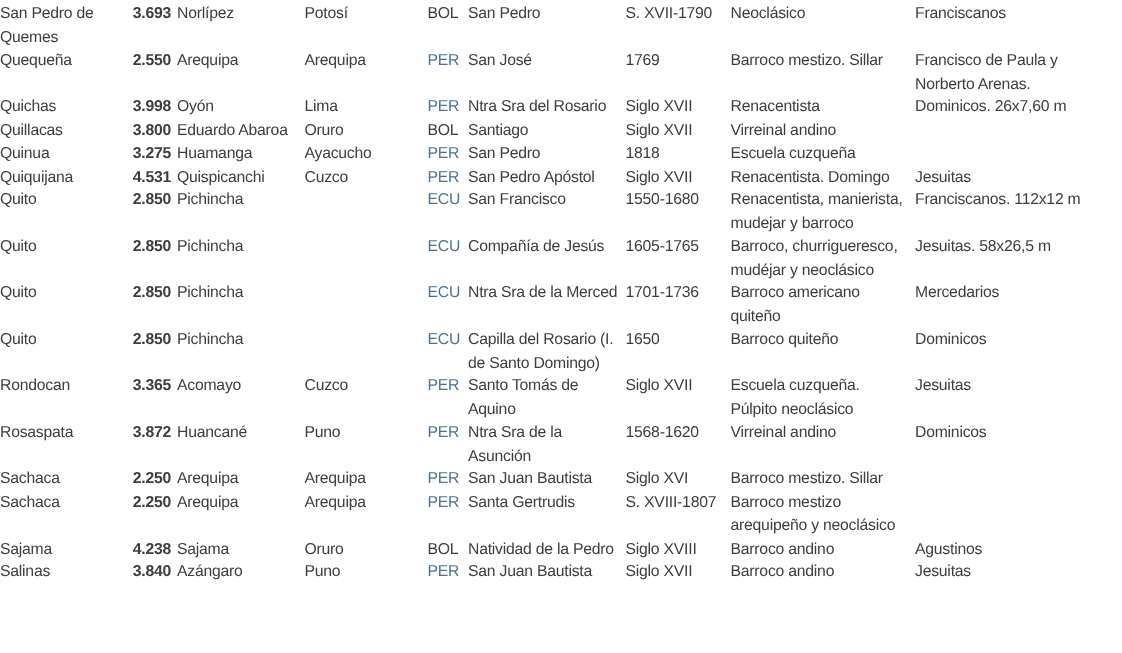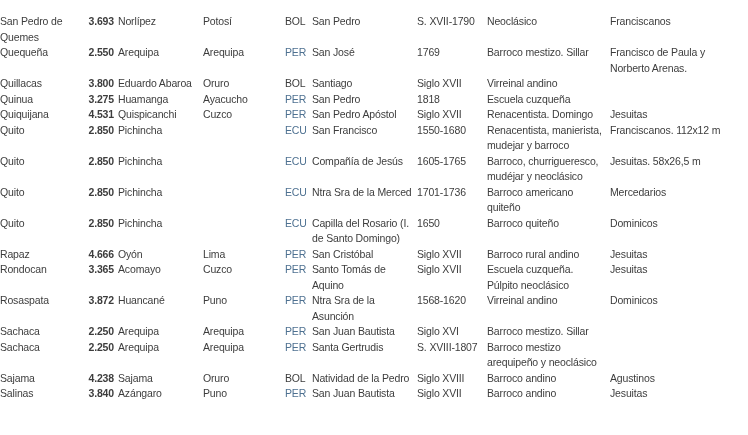--- a/index.html
+++ b/index.html
@@ -7,21 +7,21 @@
     padding:0;
     background:#ffffff;
   }
   body{
     width:748px;
     height:435px;
     overflow:hidden;
     font-family:"Liberation Sans", sans-serif;
   }
   .doc{
-    padding-top:14px;
+    padding-top:2px;
     border-radius:14px;
   }
   table.churches{
     border-collapse:collapse;
     table-layout:fixed;
     width:748px;
   }
   table.churches td{
     vertical-align:top;
     font-size:10.5px;
@@ -78,20 +78,31 @@
           <td class="c1">2.550</td>
           <td class="c2">Arequipa</td>
           <td class="c3">Arequipa</td>
           <td class="c4" style="color: rgb(78, 113, 145);">PER</td>
           <td class="c5">San José</td>
           <td class="c6">1769</td>
           <td class="c7">Barroco mestizo. Sillar</td>
           <td class="c8">Francisco de Paula y Norberto Arenas.</td>
         </tr>
         <tr>
+          <td class="c0">Quichas</td>
+          <td class="c1">3.998</td>
+          <td class="c2">Oyón</td>
+          <td class="c3">Lima</td>
+          <td class="c4" style="color: rgb(78, 113, 145);">PER</td>
+          <td class="c5">Ntra Sra del Rosario</td>
+          <td class="c6">Siglo XVII</td>
+          <td class="c7">Renacentista</td>
+          <td class="c8">Dominicos. 26x7,60 m</td>
+        </tr>
+        <tr>
           <td class="c0">Quillacas</td>
           <td class="c1">3.800</td>
           <td class="c2">Eduardo Abaroa</td>
           <td class="c3">Oruro</td>
           <td class="c4" style="color: rgb(61, 61, 61);">BOL</td>
           <td class="c5">Santiago</td>
           <td class="c6">Siglo XVII</td>
           <td class="c7">Virreinal andino</td>
           <td class="c8"></td>
         </tr>
@@ -153,31 +164,20 @@
         <tr>
           <td class="c0">Quito</td>
           <td class="c1">2.850</td>
           <td class="c2">Pichincha</td>
           <td class="c3"></td>
           <td class="c4" style="color: rgb(78, 113, 145);">ECU</td>
           <td class="c5">Capilla del Rosario (I. de Santo Domingo)</td>
           <td class="c6">1650</td>
           <td class="c7">Barroco quiteño</td>
           <td class="c8">Dominicos</td>
-        </tr>
-        <tr>
-          <td class="c0">Rapaz</td>
-          <td class="c1">4.666</td>
-          <td class="c2">Oyón</td>
-          <td class="c3">Lima</td>
-          <td class="c4" style="color: rgb(78, 113, 145);">PER</td>
-          <td class="c5">San Cristóbal</td>
-          <td class="c6">Siglo XVII</td>
-          <td class="c7">Barroco rural andino</td>
-          <td class="c8">Jesuitas</td>
         </tr>
         <tr>
           <td class="c0">Rondocan</td>
           <td class="c1">3.365</td>
           <td class="c2">Acomayo</td>
           <td class="c3">Cuzco</td>
           <td class="c4" style="color: rgb(78, 113, 145);">PER</td>
           <td class="c5">Santo Tomás de Aquino</td>
           <td class="c6">Siglo XVII</td>
           <td class="c7">Escuela cuzqueña. Púlpito neoclásico</td>

